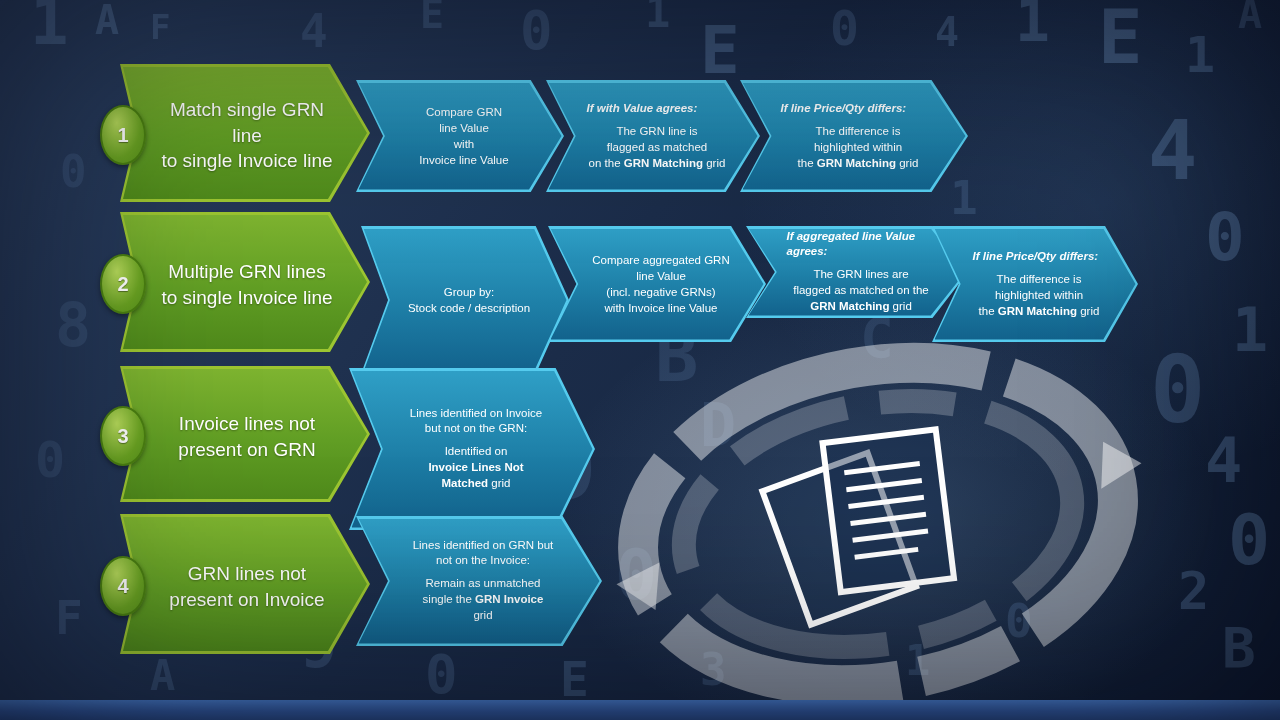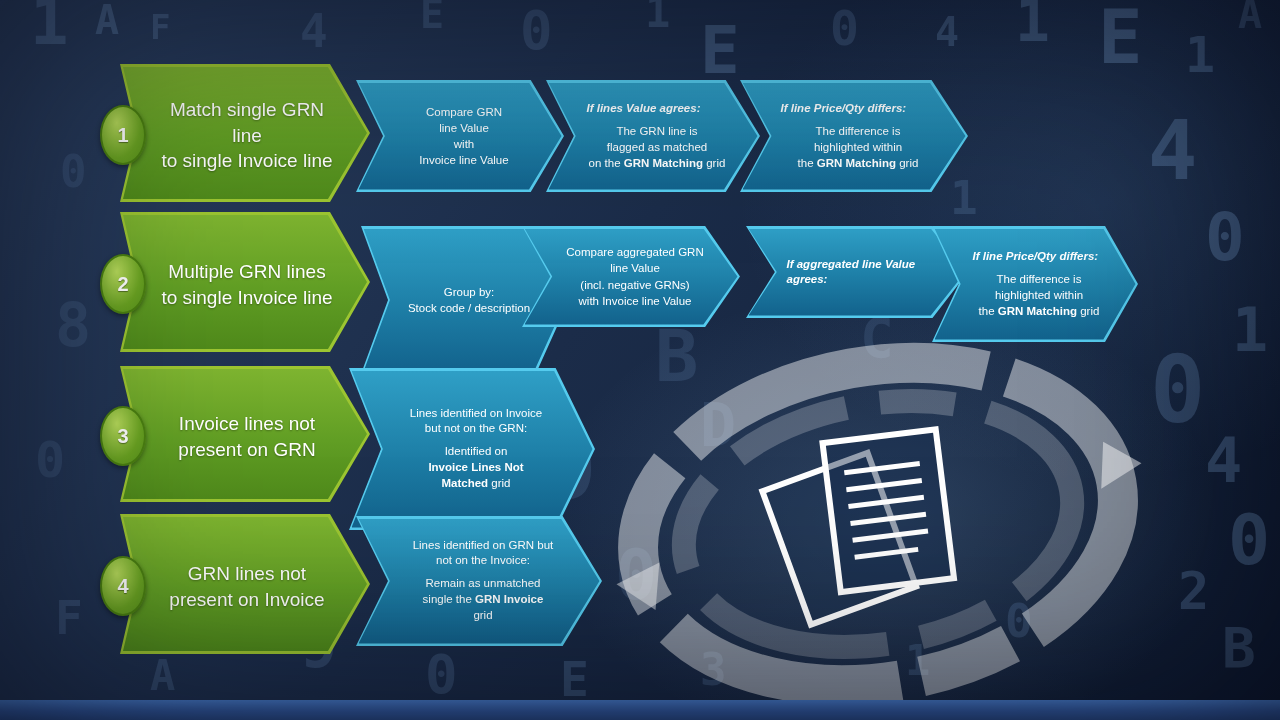--- a/index.html
+++ b/index.html
@@ -161,21 +161,21 @@
     <div class="teal-fill">
       <div class="step-body"><span>Compare GRN
 line Value
 with
 Invoice line Value</span></div>
     </div>
   </div>
 
   <div class="teal" style="left:546px;top:80px;width:214px;height:112px">
     <div class="teal-fill">
-      <div class="step-heading">If lines Value agrees:</div>
+      <div class="step-heading">If with Value agrees:</div>
       <div class="step-body"><span>The GRN line is
 flagged as matched
 on the </span><b>GRN Matching</b><span> grid</span></div>
     </div>
   </div>
 
   <div class="teal" style="left:740px;top:80px;width:228px;height:112px">
     <div class="teal-fill">
       <div class="step-heading">If line Price/Qty differs:</div>
       <div class="step-body"><span>The difference is
@@ -194,33 +194,36 @@
     <span>2</span>
   </div>
 
   <div class="teal" style="left:361px;top:226px;width:208px;height:148px">
     <div class="teal-fill">
       <div class="step-body"><span>Group by:
 Stock code / description</span></div>
     </div>
   </div>
 
-  <div class="teal" style="left:522px;top:226px;width:218px;height:101px">
+  <div class="teal" style="left:548px;top:226px;width:218px;height:116px">
     <div class="teal-fill">
       <div class="step-body"><span>Compare aggregated GRN
 line Value
 (incl. negative GRNs)
 with Invoice line Value</span></div>
     </div>
   </div>
 
   <div class="teal" style="left:746px;top:226px;width:222px;height:92px">
     <div class="teal-fill">
       <div class="step-heading">If aggregated line Value
 agrees:</div>
+      <div class="step-body"><span>The GRN lines are
+flagged as matched on the
+</span><b>GRN Matching</b><span> grid</span></div>
     </div>
   </div>
 
   <div class="teal" style="left:932px;top:226px;width:206px;height:116px">
     <div class="teal-fill">
       <div class="step-heading">If line Price/Qty differs:</div>
       <div class="step-body"><span>The difference is
 highlighted within
 the </span><b>GRN Matching</b><span> grid</span></div>
     </div>

